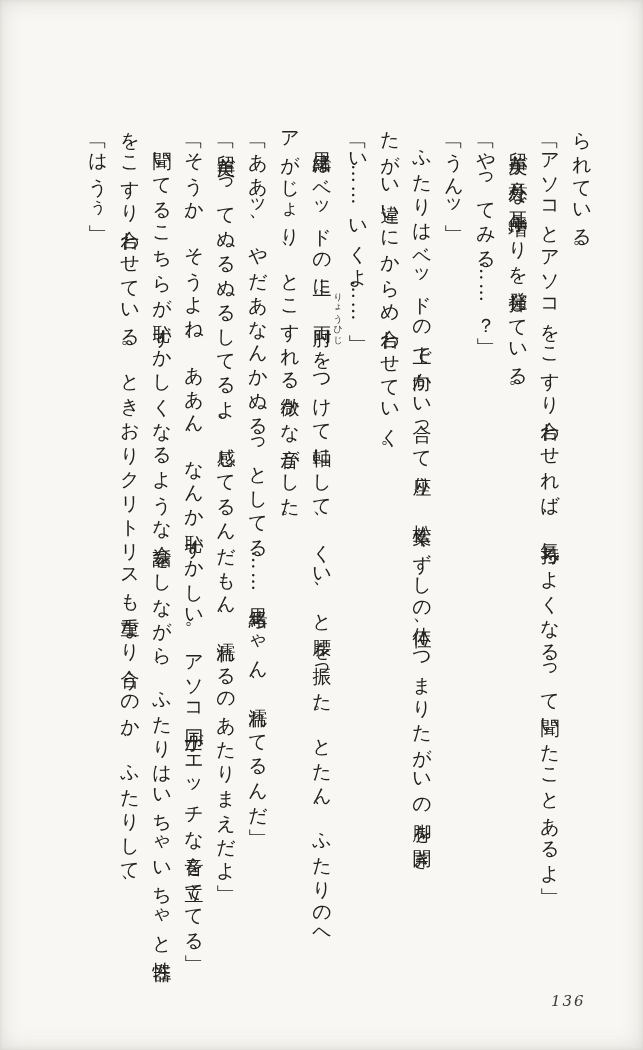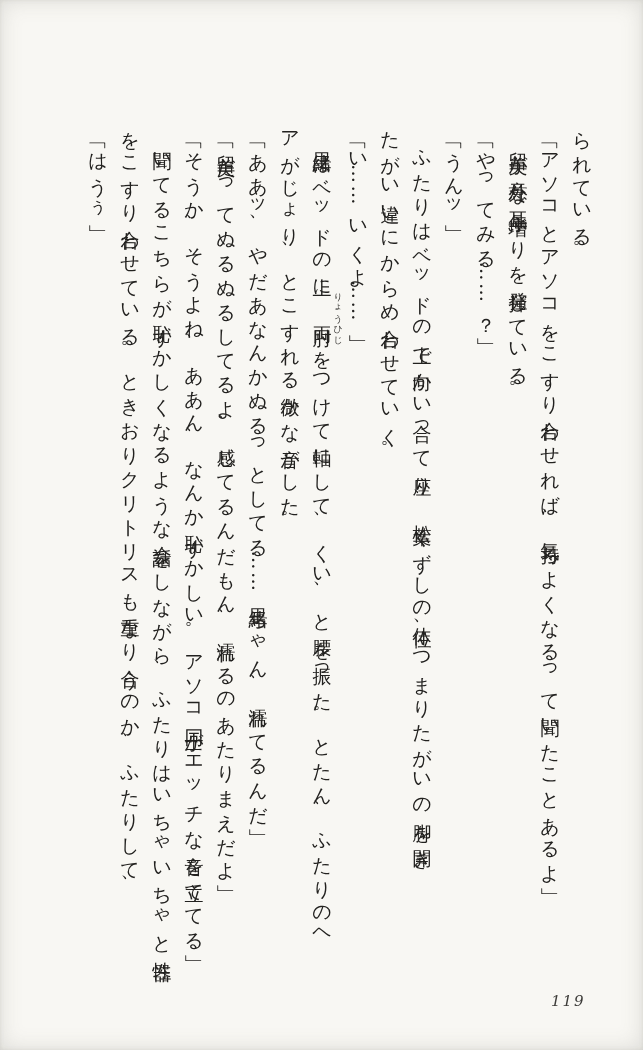--- a/index.html
+++ b/index.html
@@ -119,15 +119,15 @@
       <span class="vline indent">聞いてるこちらが恥ずかしくなるような会話をしながら、ふたりはいちゃいちゃと性器</span>
       <span class="vline">をこすり合わせている。ときおりクリトリスも重なり合うのか、ふたりして、</span>
     </p>
 
     <p>
       <span class="vline indent">「はうぅ」</span>
     </p>
 
   </div>
 
-  <div class="page-number">119</div>
+  <div class="page-number">136</div>
 
 </div>
 
 </body></html>

